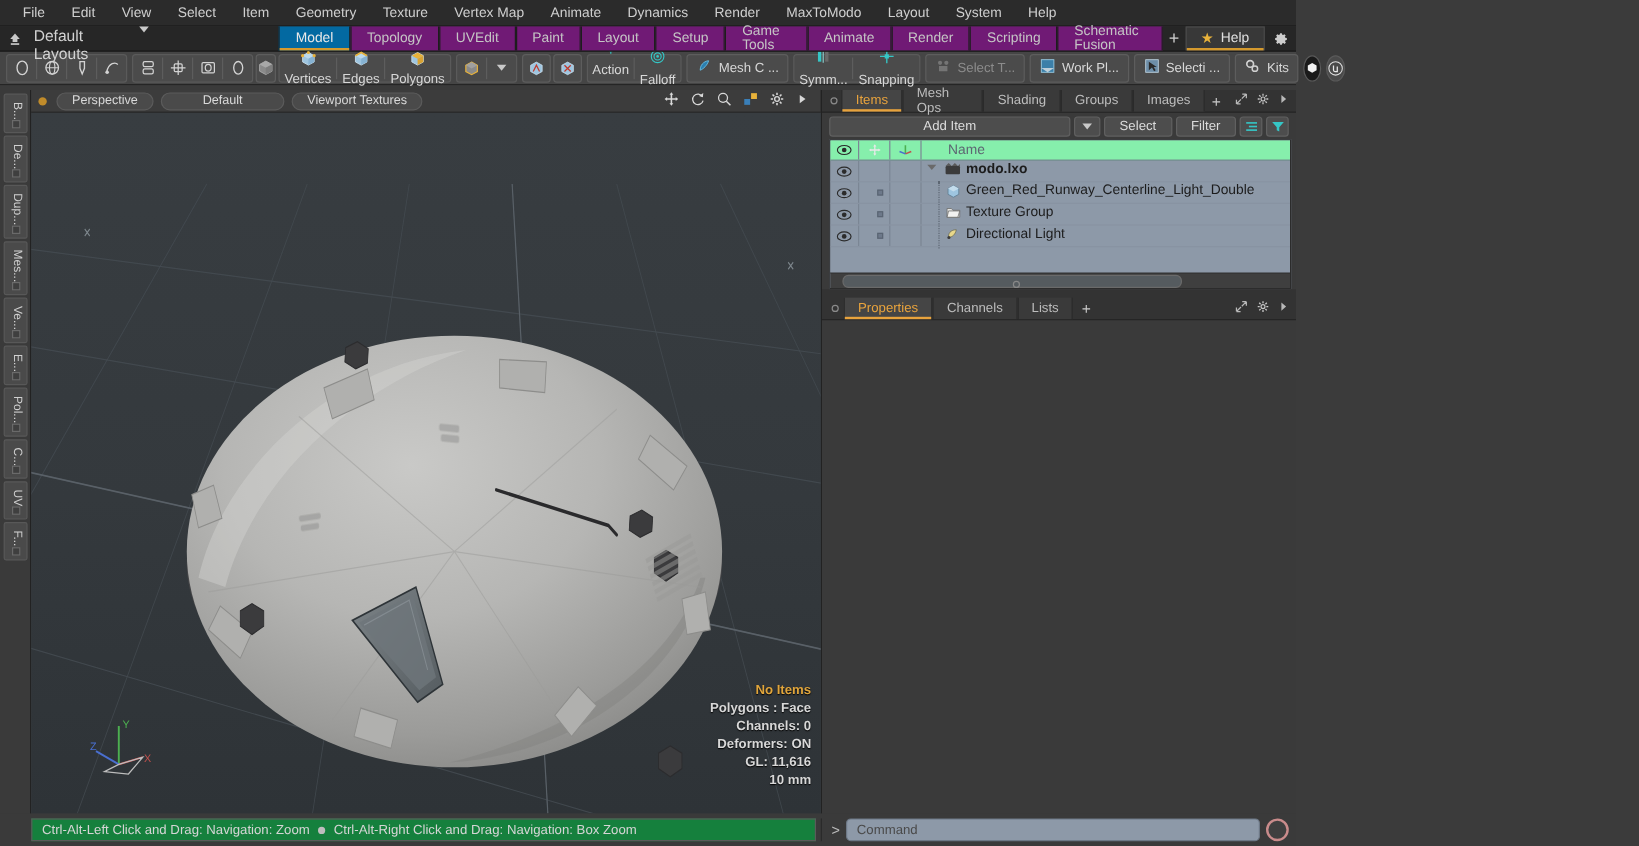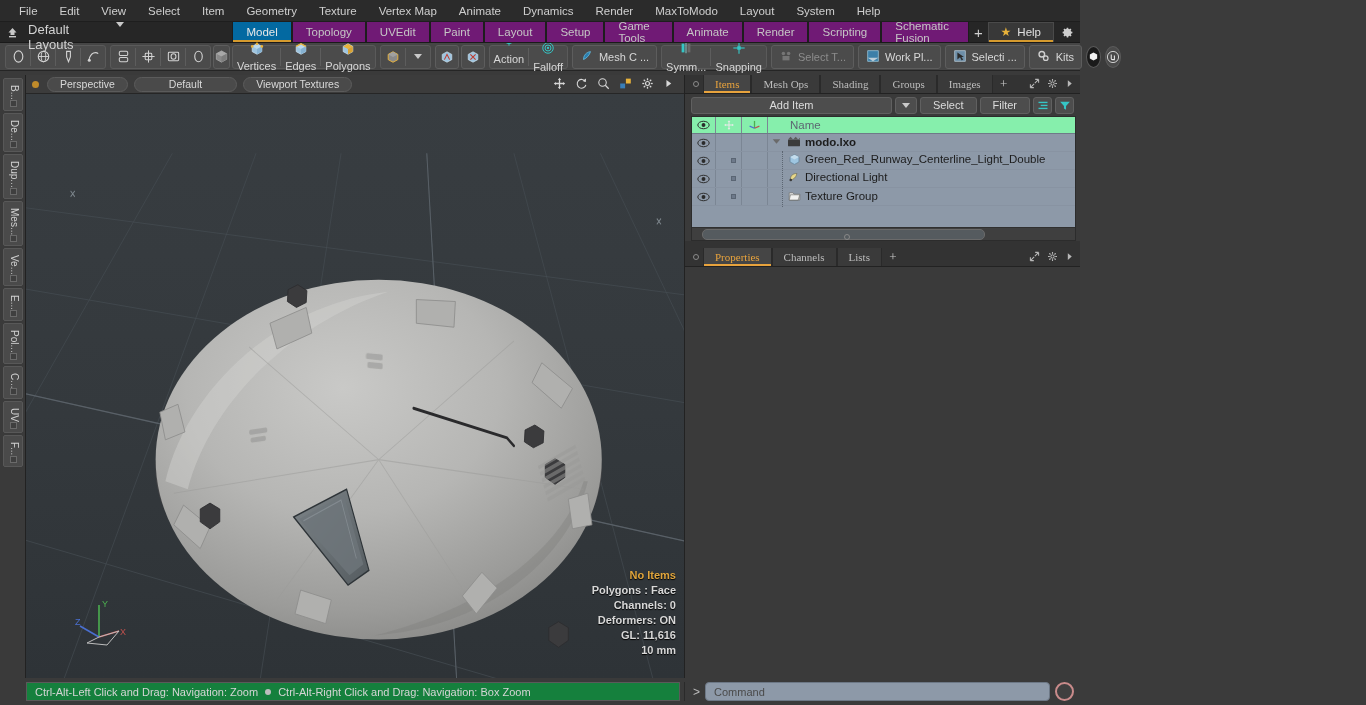--- a/index.html
+++ b/index.html
@@ -124,21 +124,20 @@
     font-size:11px; color:#d8d8d8; line-height:15px; text-shadow:0 1px 1px #000;font-weight:bold;
   }
   .overlay-stats .noitems { color:#e0a53c; }
   .axis-gizmo { position:absolute; left:45px; bottom:25px; width:60px; height:60px; }
 
   
   .rightpanel { width:396px; background:#3a3a3a; border-left:1px solid #222; display:flex; flex-direction:column; }
   .rp-tabbar {
     height:19px; background:#333; display:flex; align-items:stretch; padding-left:4px;
     border-bottom:1px solid #222;
-    font-family:Liberation Serif, serif;
   }
   .rp-dot { width:14px; display:flex;align-items:center;justify-content:center; }
   .rp-dot i { width:6px;height:6px;border-radius:50%;border:1px solid #8a8a8a; display:block;}
   .rp-tab {
     padding: 0 11px; display:flex;align-items:center; font-size:11px; color:#bdbdbd;
     background:#3a3a3a; border-left:1px solid #2a2a2a; border-right:1px solid #2a2a2a; position:relative;
   }
   .rp-tab.active { background:#454545; color:#e8a33d; }
   .rp-tab.active::after{content:"";position:absolute;left:0;right:0;bottom:0;height:2px;background:#e8a33d;}
   .rp-tabplus { width:22px; display:flex;align-items:center;justify-content:center;font-size:13px;color:#c8c8c8;}
@@ -872,46 +871,46 @@
                   <ellipse cx="8" cy="6" rx="7" ry="4.6" fill="none" stroke="#2b2b2b" stroke-width="1.2"></ellipse>
                   <circle cx="8" cy="6" r="2.4" fill="#2b2b2b"></circle>
                 </svg>
             </div>
             <div class="cell-b" style="position:relative;">
               <span style="position:absolute;right:5px;top:6px;width:5px;height:5px;background:#6d798a;border:1px solid #5a6573;"></span>
             </div>
             <div class="cell-c"></div>
             <div class="cell-name" style="padding-left:20px;">
               <span>
-                <svg width="13" height="13" viewBox="0 0 16 16">
-                    <path d="M3 10 C3 5, 7 3, 11 3 C10 8, 7 10.5 3 11 Z" fill="#e8d88a" stroke="#6a6a55" stroke-width=".8"></path>
-                    <circle cx="3.4" cy="11" r="1.6" fill="#3b3b3b"></circle>
+                <svg width="13" height="12" viewBox="0 0 16 14">
+                    <path d="M1.5 3 H6 L7.5 4.8 H14.5 V12 H1.5 Z" fill="#e4e4e2" stroke="#6a6a68" stroke-width=".8"></path>
+                    <path d="M3 5.5 H14.5 L12.5 12 H1.5 Z" fill="#f2f2f0" stroke="#6a6a68" stroke-width=".8"></path>
                   </svg></span>
-              <span>Directional Light</span>
+              <span>Texture Group</span>
             </div>
           </div>
 
           <div class="trow">
             <div class="cell-eye">
               <svg width="13" height="10" viewBox="0 0 16 12">
                   <ellipse cx="8" cy="6" rx="7" ry="4.6" fill="none" stroke="#2b2b2b" stroke-width="1.2"></ellipse>
                   <circle cx="8" cy="6" r="2.4" fill="#2b2b2b"></circle>
                 </svg>
             </div>
             <div class="cell-b" style="position:relative;">
               <span style="position:absolute;right:5px;top:6px;width:5px;height:5px;background:#6d798a;border:1px solid #5a6573;"></span>
             </div>
             <div class="cell-c"></div>
             <div class="cell-name" style="padding-left:20px;">
               <span>
-                <svg width="13" height="12" viewBox="0 0 16 14">
-                    <path d="M1.5 3 H6 L7.5 4.8 H14.5 V12 H1.5 Z" fill="#e4e4e2" stroke="#6a6a68" stroke-width=".8"></path>
-                    <path d="M3 5.5 H14.5 L12.5 12 H1.5 Z" fill="#f2f2f0" stroke="#6a6a68" stroke-width=".8"></path>
+                <svg width="13" height="13" viewBox="0 0 16 16">
+                    <path d="M3 10 C3 5, 7 3, 11 3 C10 8, 7 10.5 3 11 Z" fill="#e8d88a" stroke="#6a6a55" stroke-width=".8"></path>
+                    <circle cx="3.4" cy="11" r="1.6" fill="#3b3b3b"></circle>
                   </svg></span>
-              <span>Texture Group</span>
+              <span>Directional Light</span>
             </div>
           </div>
 
           <div style="position:absolute; left:90px; top:17px; width:1px; height:56px; border-left:1px dotted #5c6672;"></div>
         </div>
 
         <div class="tree-scroll">
             <i></i>
           </div>
       </div>

